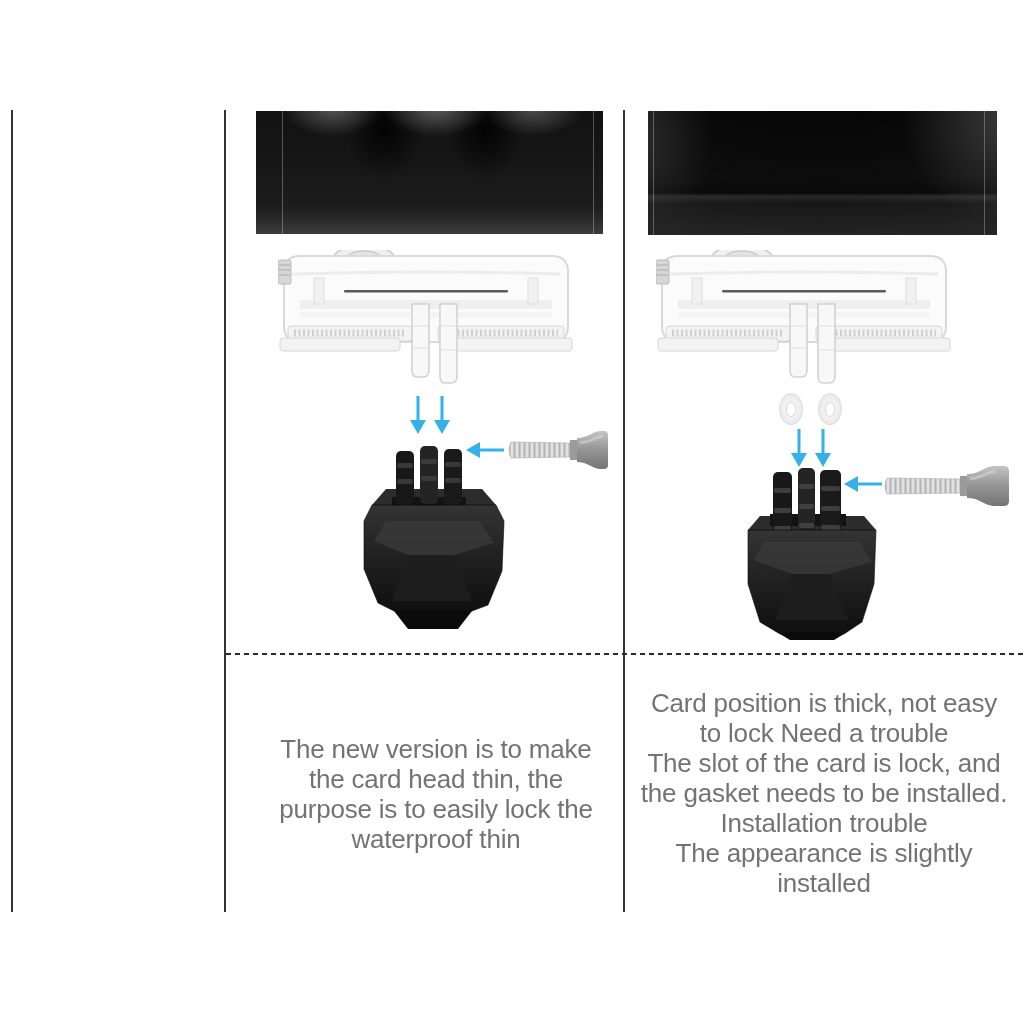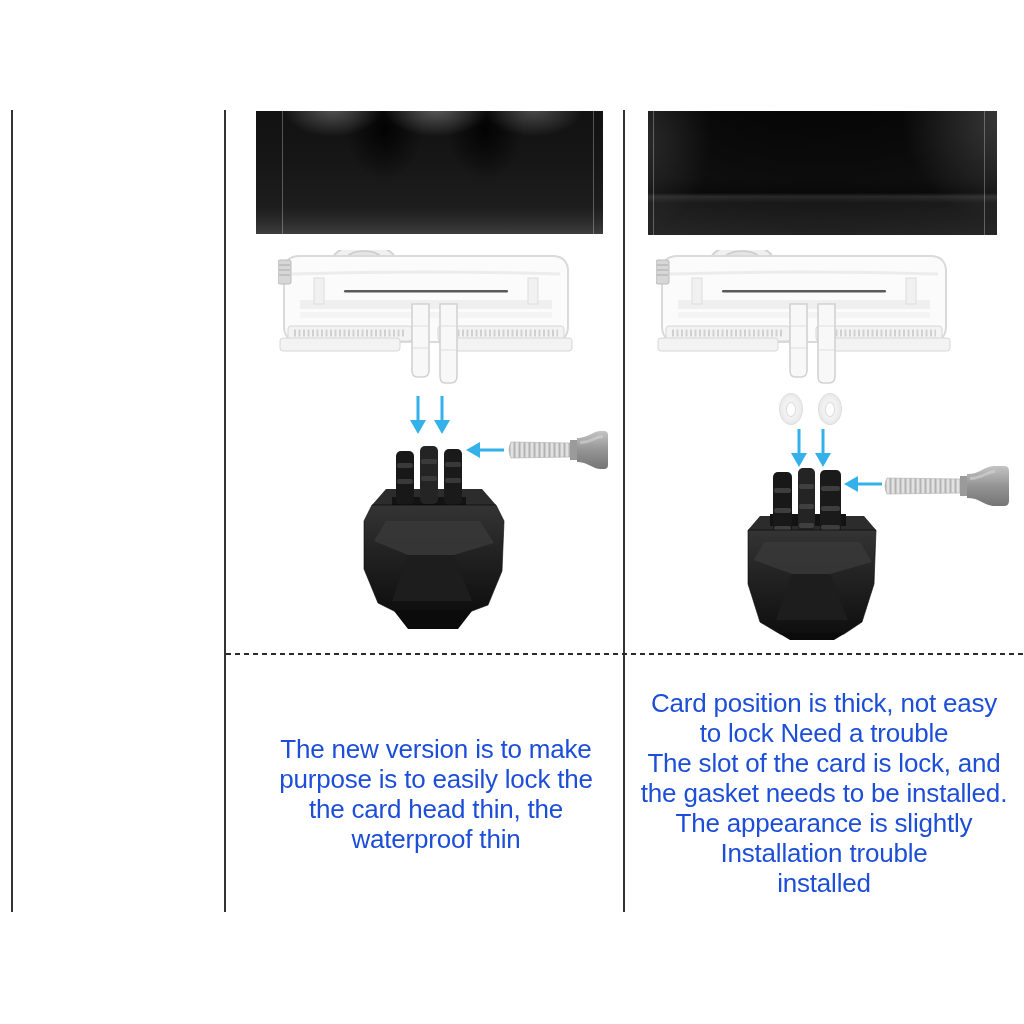--- a/index.html
+++ b/index.html
@@ -35,21 +35,21 @@
   .photo-sheen{position:absolute;top:0;bottom:0;width:1px;background:rgba(255,255,255,.28);}
   
   .abs{position:absolute;}
   .gasket{
     position:absolute;width:22px;height:30px;border-radius:50%;
     background:#f1f1f1;border:1px solid #dedede;box-shadow:inset 0 0 5px rgba(0,0,0,.07);
     display:flex;align-items:center;justify-content:center;
   }
   .gasket-hole{width:8px;height:13px;border-radius:50%;background:#ffffff;border:1px solid #dcdcdc;}
   
-  .caption{position:absolute;width:396px;color:#1d4ed8;font-size:26px;line-height:30px;
+  .caption{position:absolute;width:396px;color:#737373;font-size:26px;line-height:30px;
     letter-spacing:-0.2px;text-align:center;}
   .caption-left{left:238px;top:734px;}
   .caption-right{left:626px;top:688px;}
   .caption div{white-space:nowrap;}
 </style>
 </head>
 <body>
 
 <div class="canvas">
 
@@ -155,22 +155,22 @@
         </g>
       </g>
       <path d="M16,62 L140,62 L148,78 L146,128 L132,162 L116,168 L38,168 L22,160 L8,126 L8,78 Z" fill="url(#mg1)" stroke="#050505" stroke-width=".6"></path>
       <path d="M30,78 L124,78 L138,100 L98,112 L52,112 L18,98 Z" fill="#383838" opacity=".85"></path>
       <path d="M52,112 L98,112 L116,158 L36,158 Z" fill="#1d1d1d"></path>
       <path d="M38,168 L116,168 L102,186 L52,186 Z" fill="#0b0b0b"></path>
     </svg>
 
     <div class="caption caption-left">
       <div>The new version is to make</div>
+      <div>the card head thin, the</div>
       <div>purpose is to easily lock the</div>
-      <div>the card head thin, the</div>
       <div>waterproof thin</div>
     </div>
   </section>
 
   <section>
 
     <div class="photo photo-right">
       <div class="photo-sheen" style="left:5px;"></div>
       <div class="photo-sheen" style="right:12px;"></div>
     </div>
@@ -278,19 +278,19 @@
       <path d="M20,76 L116,76 L128,96 L86,108 L48,108 L10,94 Z" fill="#383838" opacity=".85"></path>
       <path d="M48,108 L86,108 L104,154 L32,154 Z" fill="#1d1d1d"></path>
       <path d="M36,168 L100,168 L90,174 L46,174 Z" fill="#0b0b0b"></path>
     </svg>
 
     <div class="caption caption-right">
       <div>Card position is thick, not easy</div>
       <div>to lock Need a trouble</div>
       <div>The slot of the card is lock, and</div>
       <div>the gasket needs to be installed.</div>
+      <div>Installation trouble</div>
       <div>The appearance is slightly</div>
-      <div>Installation trouble</div>
       <div>installed</div>
     </div>
   </section>
 
 </div>
 
 </body></html>

